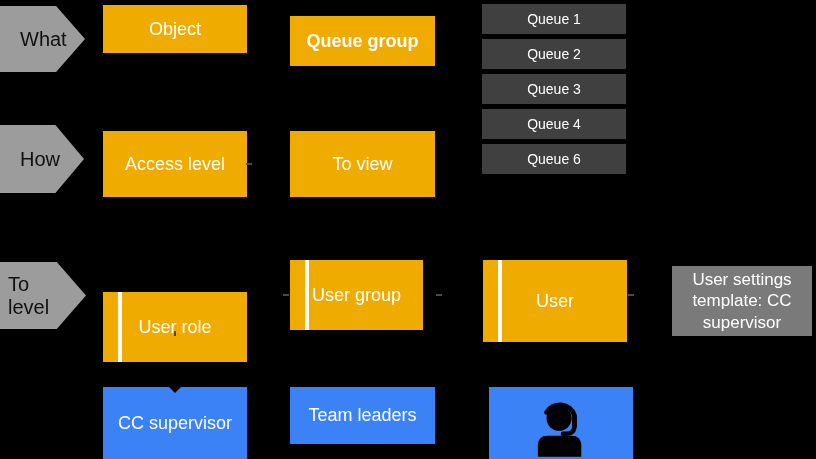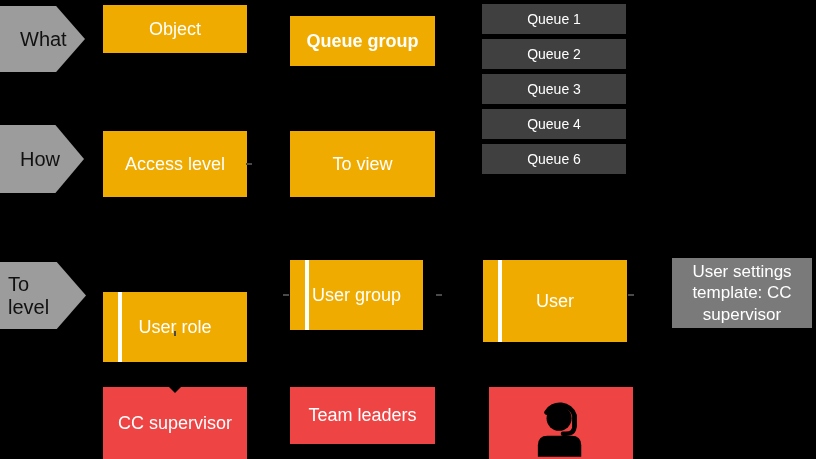--- a/index.html
+++ b/index.html
@@ -12,32 +12,32 @@
     display:flex;align-items:center;
     clip-path:polygon(0 0,66% 0,100% 50%,66% 100%,0 100%);
     font-size:20px;line-height:1.12;padding-left:20px;box-sizing:border-box;
   }
   .obox{
     position:absolute;background:#F0AB00;color:#fff;
     display:flex;align-items:center;justify-content:center;
     font-size:18px;text-align:center;
   }
   .gbox{
-    position:absolute;background:#ef4444;color:#fff;
+    position:absolute;background:#3b82f6;color:#fff;
     display:flex;align-items:center;justify-content:center;
     font-size:18px;text-align:center;
   }
   .qbox{
     position:absolute;background:#404040;color:#fff;left:482px;width:144px;height:30px;
     display:flex;align-items:center;justify-content:center;font-size:14px;
   }
   .notebox{
     position:absolute;background:#7A7A7A;color:#fff;
     display:flex;align-items:center;justify-content:center;
-    font-size:17px;line-height:1.25;text-align:center;padding:0 8px;box-sizing:border-box;
+    font-size:17px;line-height:1.25;text-align:center;padding:0 8px;box-sizing:border-box;margin-top:8px;
   }
   .stripe{
     position:absolute;top:0;bottom:0;left:15px;width:4px;background:#fff;
   }
   .stub{position:absolute;background:#4A4A4A;width:6px;height:2px;}
   .vstub{position:absolute;background:#4A4A4A;width:2px;height:5px;}
   .notch{
     position:absolute;width:0;height:0;
     border-left:6px solid transparent;border-right:6px solid transparent;
     border-top:6px solid #000;

